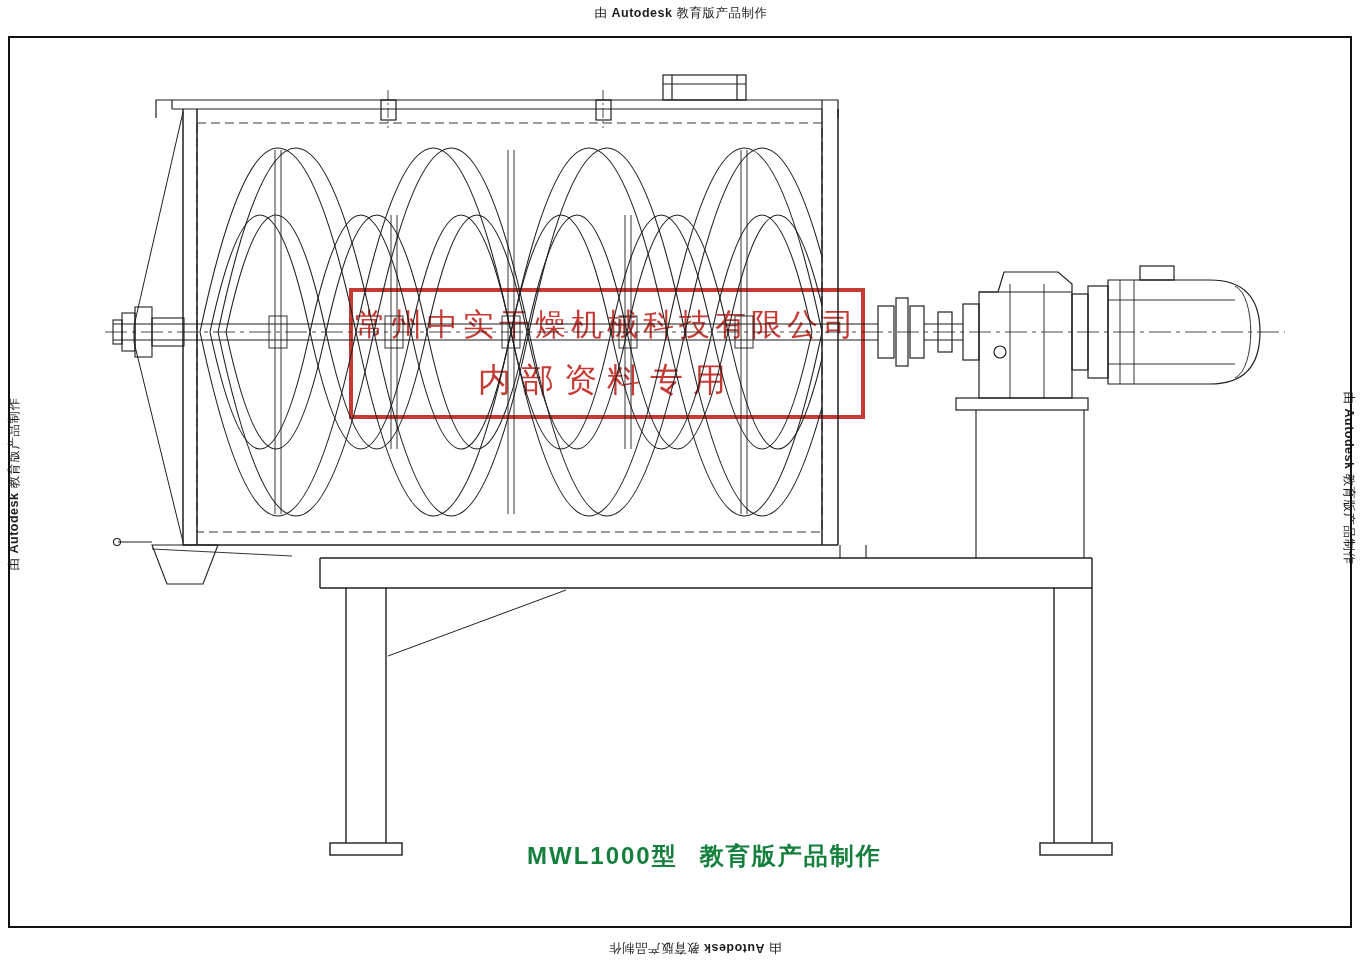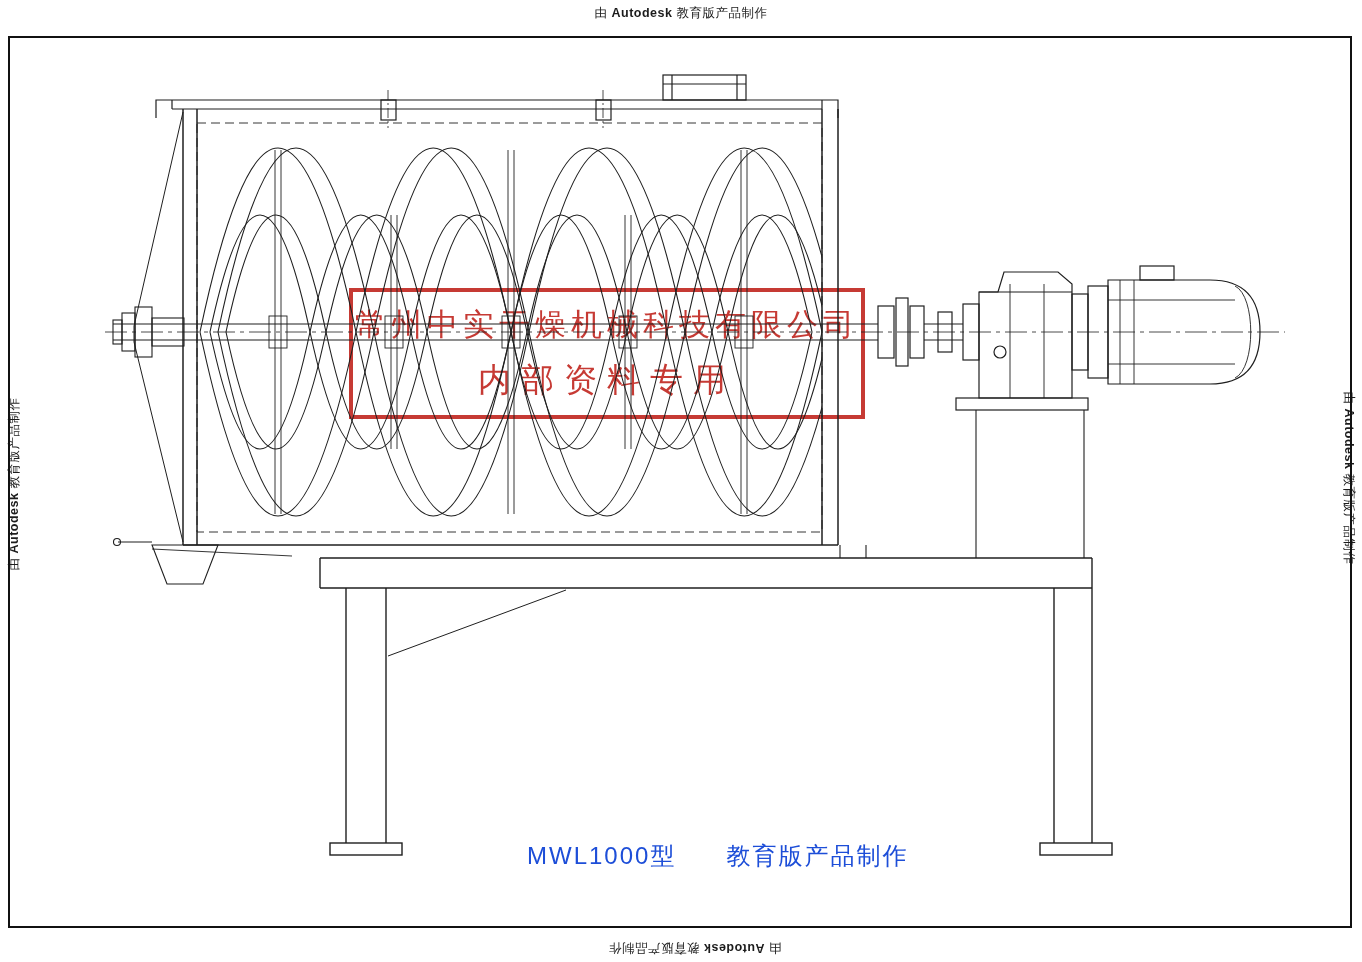--- a/index.html
+++ b/index.html
@@ -28,22 +28,22 @@
     border:4px solid #c22a23;box-sizing:border-box;z-index:1;opacity:0.92;
     display:flex;flex-direction:column;justify-content:space-evenly;align-items:center;
     color:#c22a23;
   }
   #stamp .l1{font-size:31px;letter-spacing:5px;font-weight:500;white-space:nowrap;}
   #stamp .l2{font-size:33px;letter-spacing:10px;font-weight:500;white-space:nowrap;}
   
   #cad{position:absolute;left:0;top:0;z-index:2;pointer-events:none;}
   
   #title{
-    position:absolute;left:527px;top:840px;z-index:3;display:flex;gap:50px;
-    font-size:24px;font-weight:400;color:#1d4ed8;letter-spacing:2px;white-space:nowrap;
+    position:absolute;left:527px;top:840px;z-index:3;display:flex;gap:22px;
+    font-size:24px;font-weight:700;color:#15803d;letter-spacing:2px;white-space:nowrap;
   }
 </style>
 </head>
 <body>
 
 <div id="page">
 
   <div id="wm-top" class="wm">
     <span>由</span><b>Autodesk</b><span>教育版产品制作</span>
   </div>

